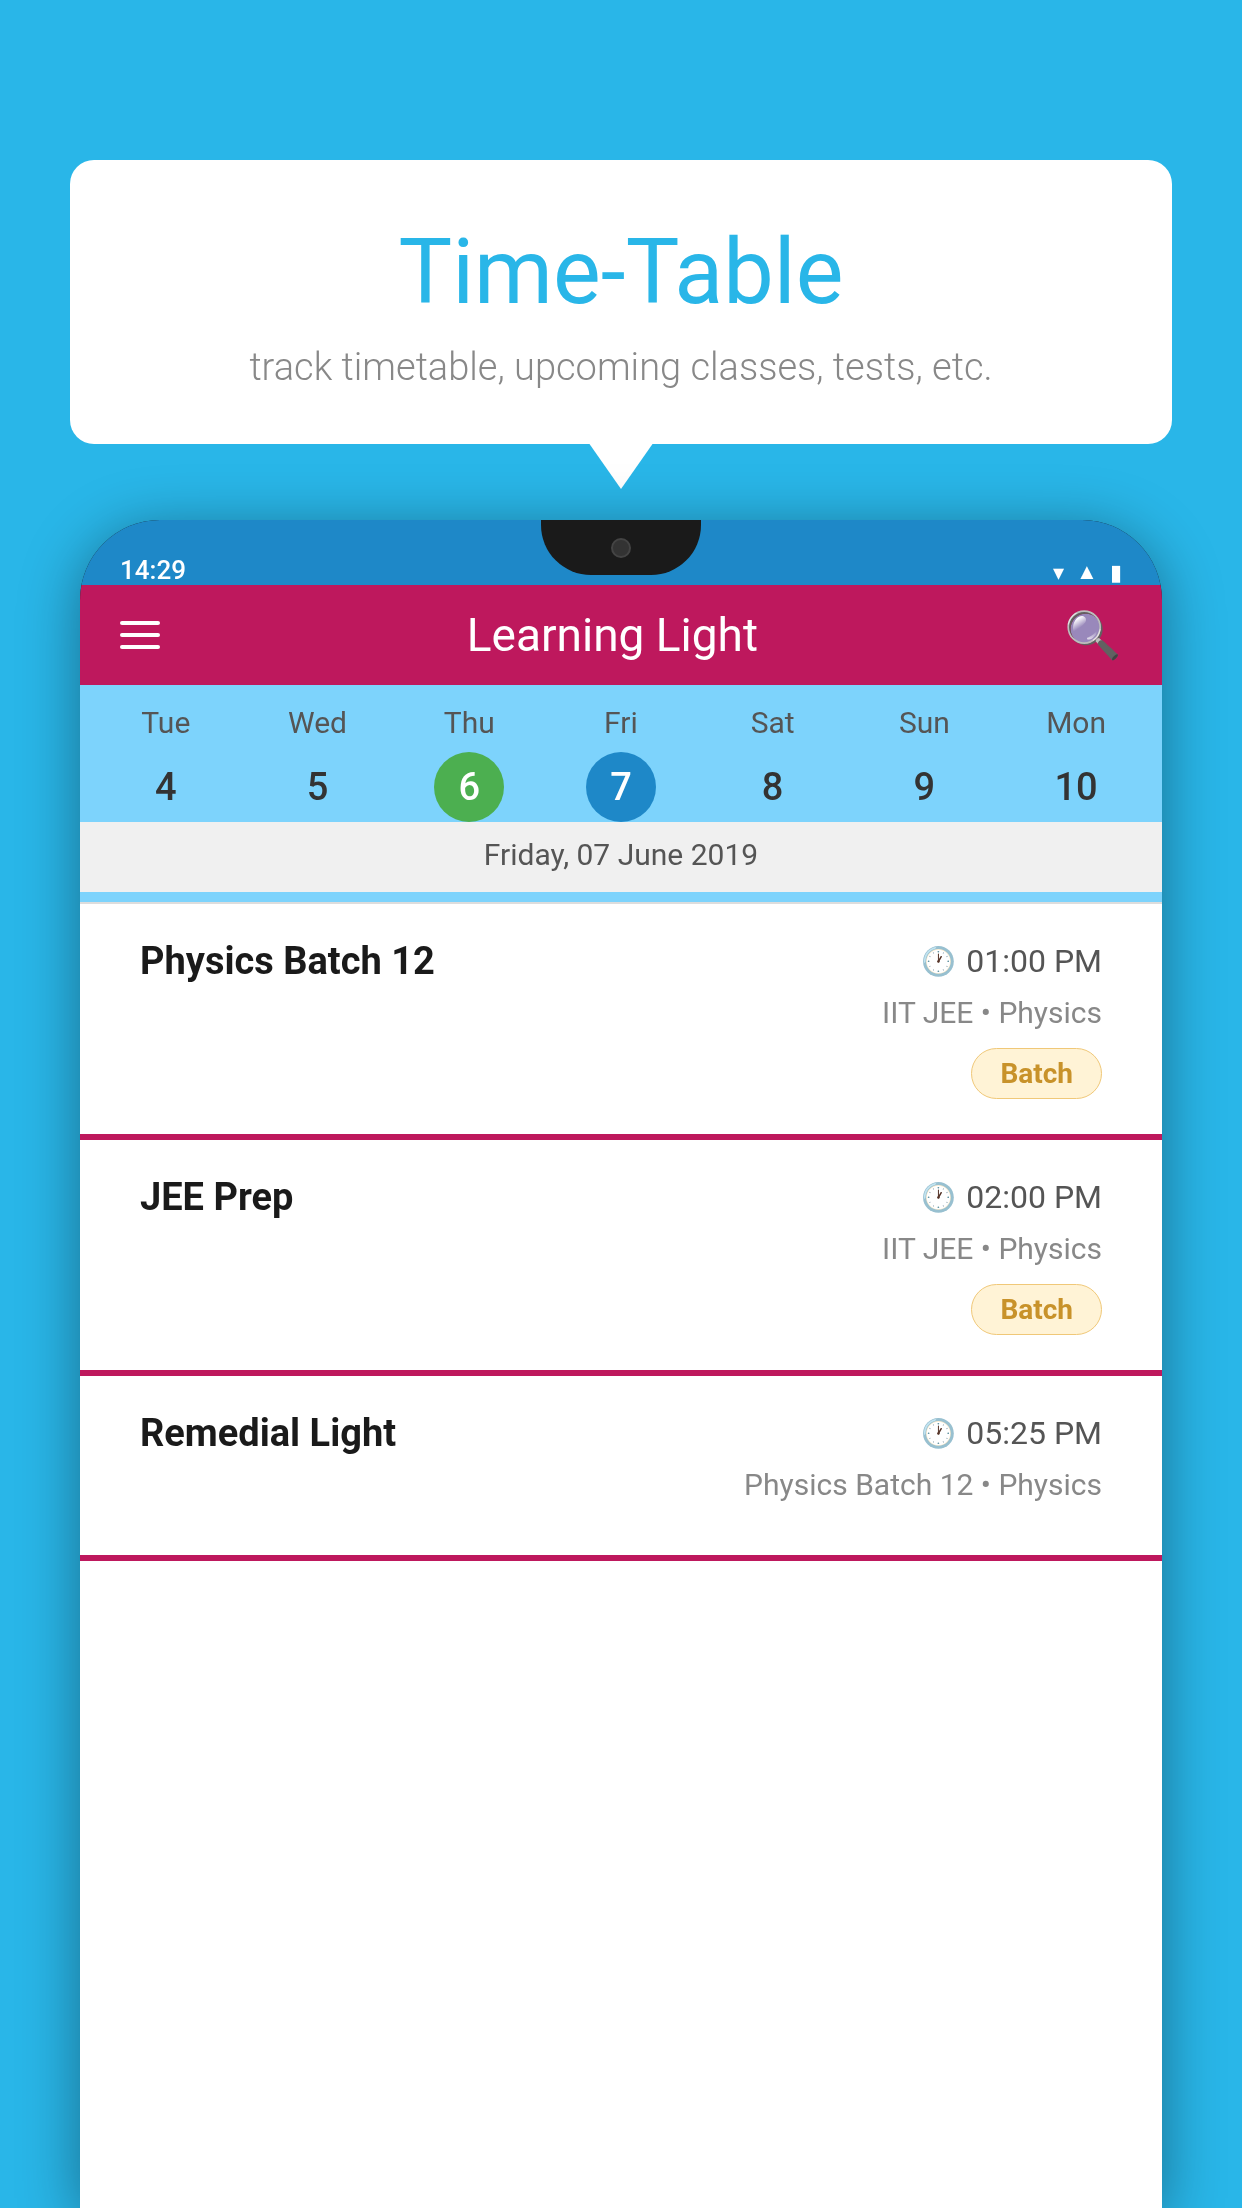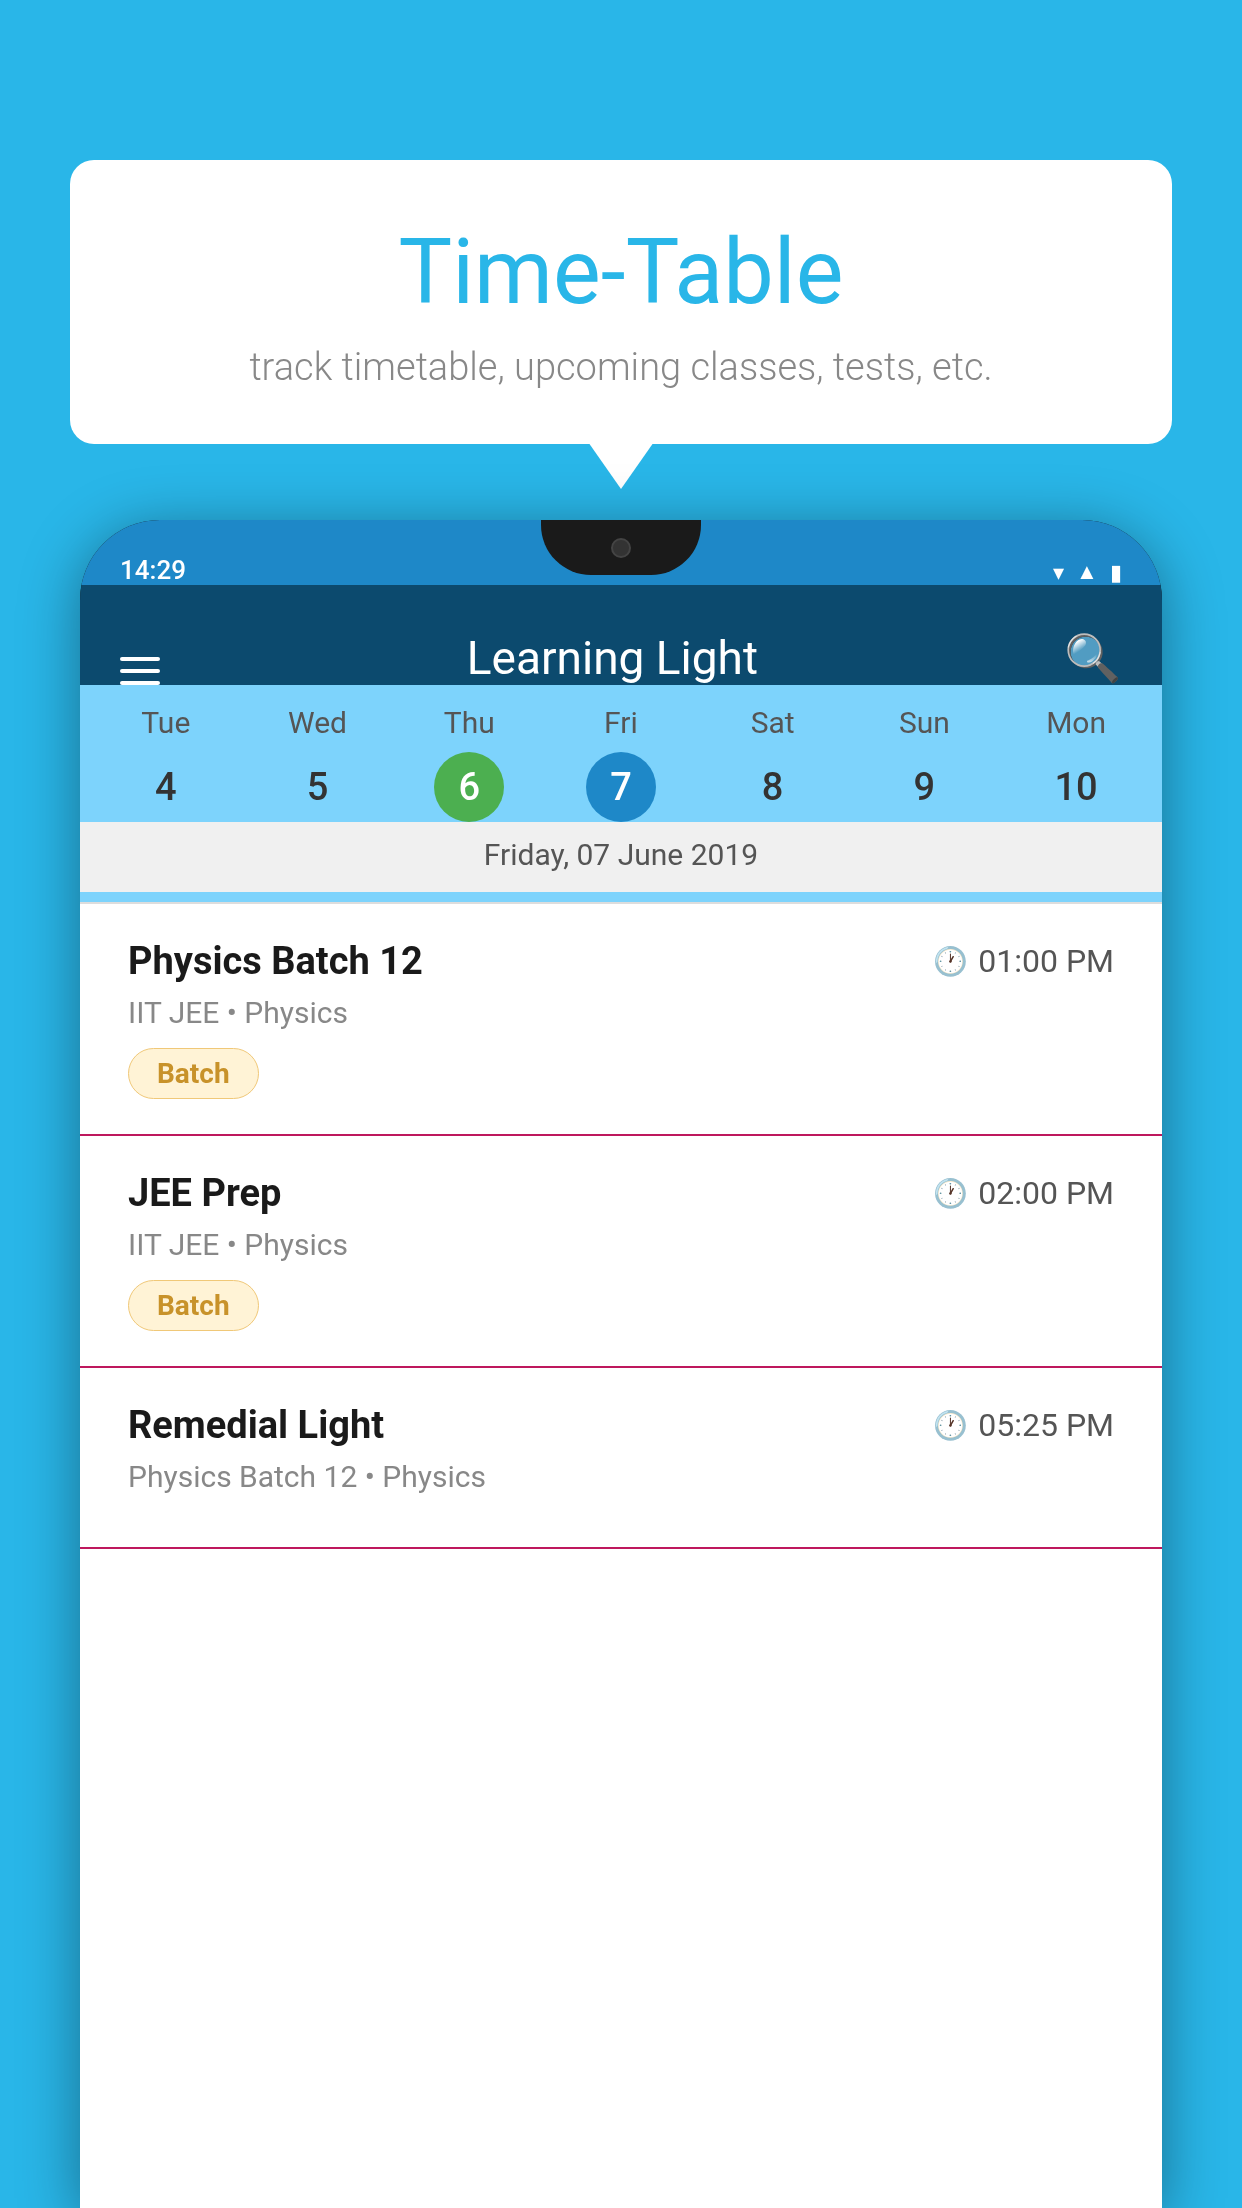--- a/index.html
+++ b/index.html
@@ -117,24 +117,24 @@
     .camera-dot {
       width: 20px;
       height: 20px;
       background: #333;
       border-radius: 50%;
       border: 2px solid #444;
     }
 
     
     .app-header {
-      background: #0c4a6e;
+      background: #be185d;
       height: 100px;
       display: flex;
-      align-items: flex-end;
+      align-items: center;
       padding: 0 40px;
       justify-content: space-between;
     }
 
     .menu-icon {
       display: flex;
       flex-direction: column;
       gap: 8px;
       cursor: pointer;
     }
@@ -220,23 +220,24 @@
       background: #ddd;
     }
 
     
     .class-list {
       background: white;
       overflow-y: auto;
     }
 
     .class-item {
-      padding: 35px 48px;
-      border-bottom: 2px solid #be185d;
-      background: white;
+      padding: 35px 60px;
+      border-bottom: 6px solid #be185d;
+      background: white;
+      text-align: right;
     }
 
     .class-header {
       display: flex;
       justify-content: space-between;
       align-items: center;
       margin-bottom: 12px;
     }
 
     .class-name {

